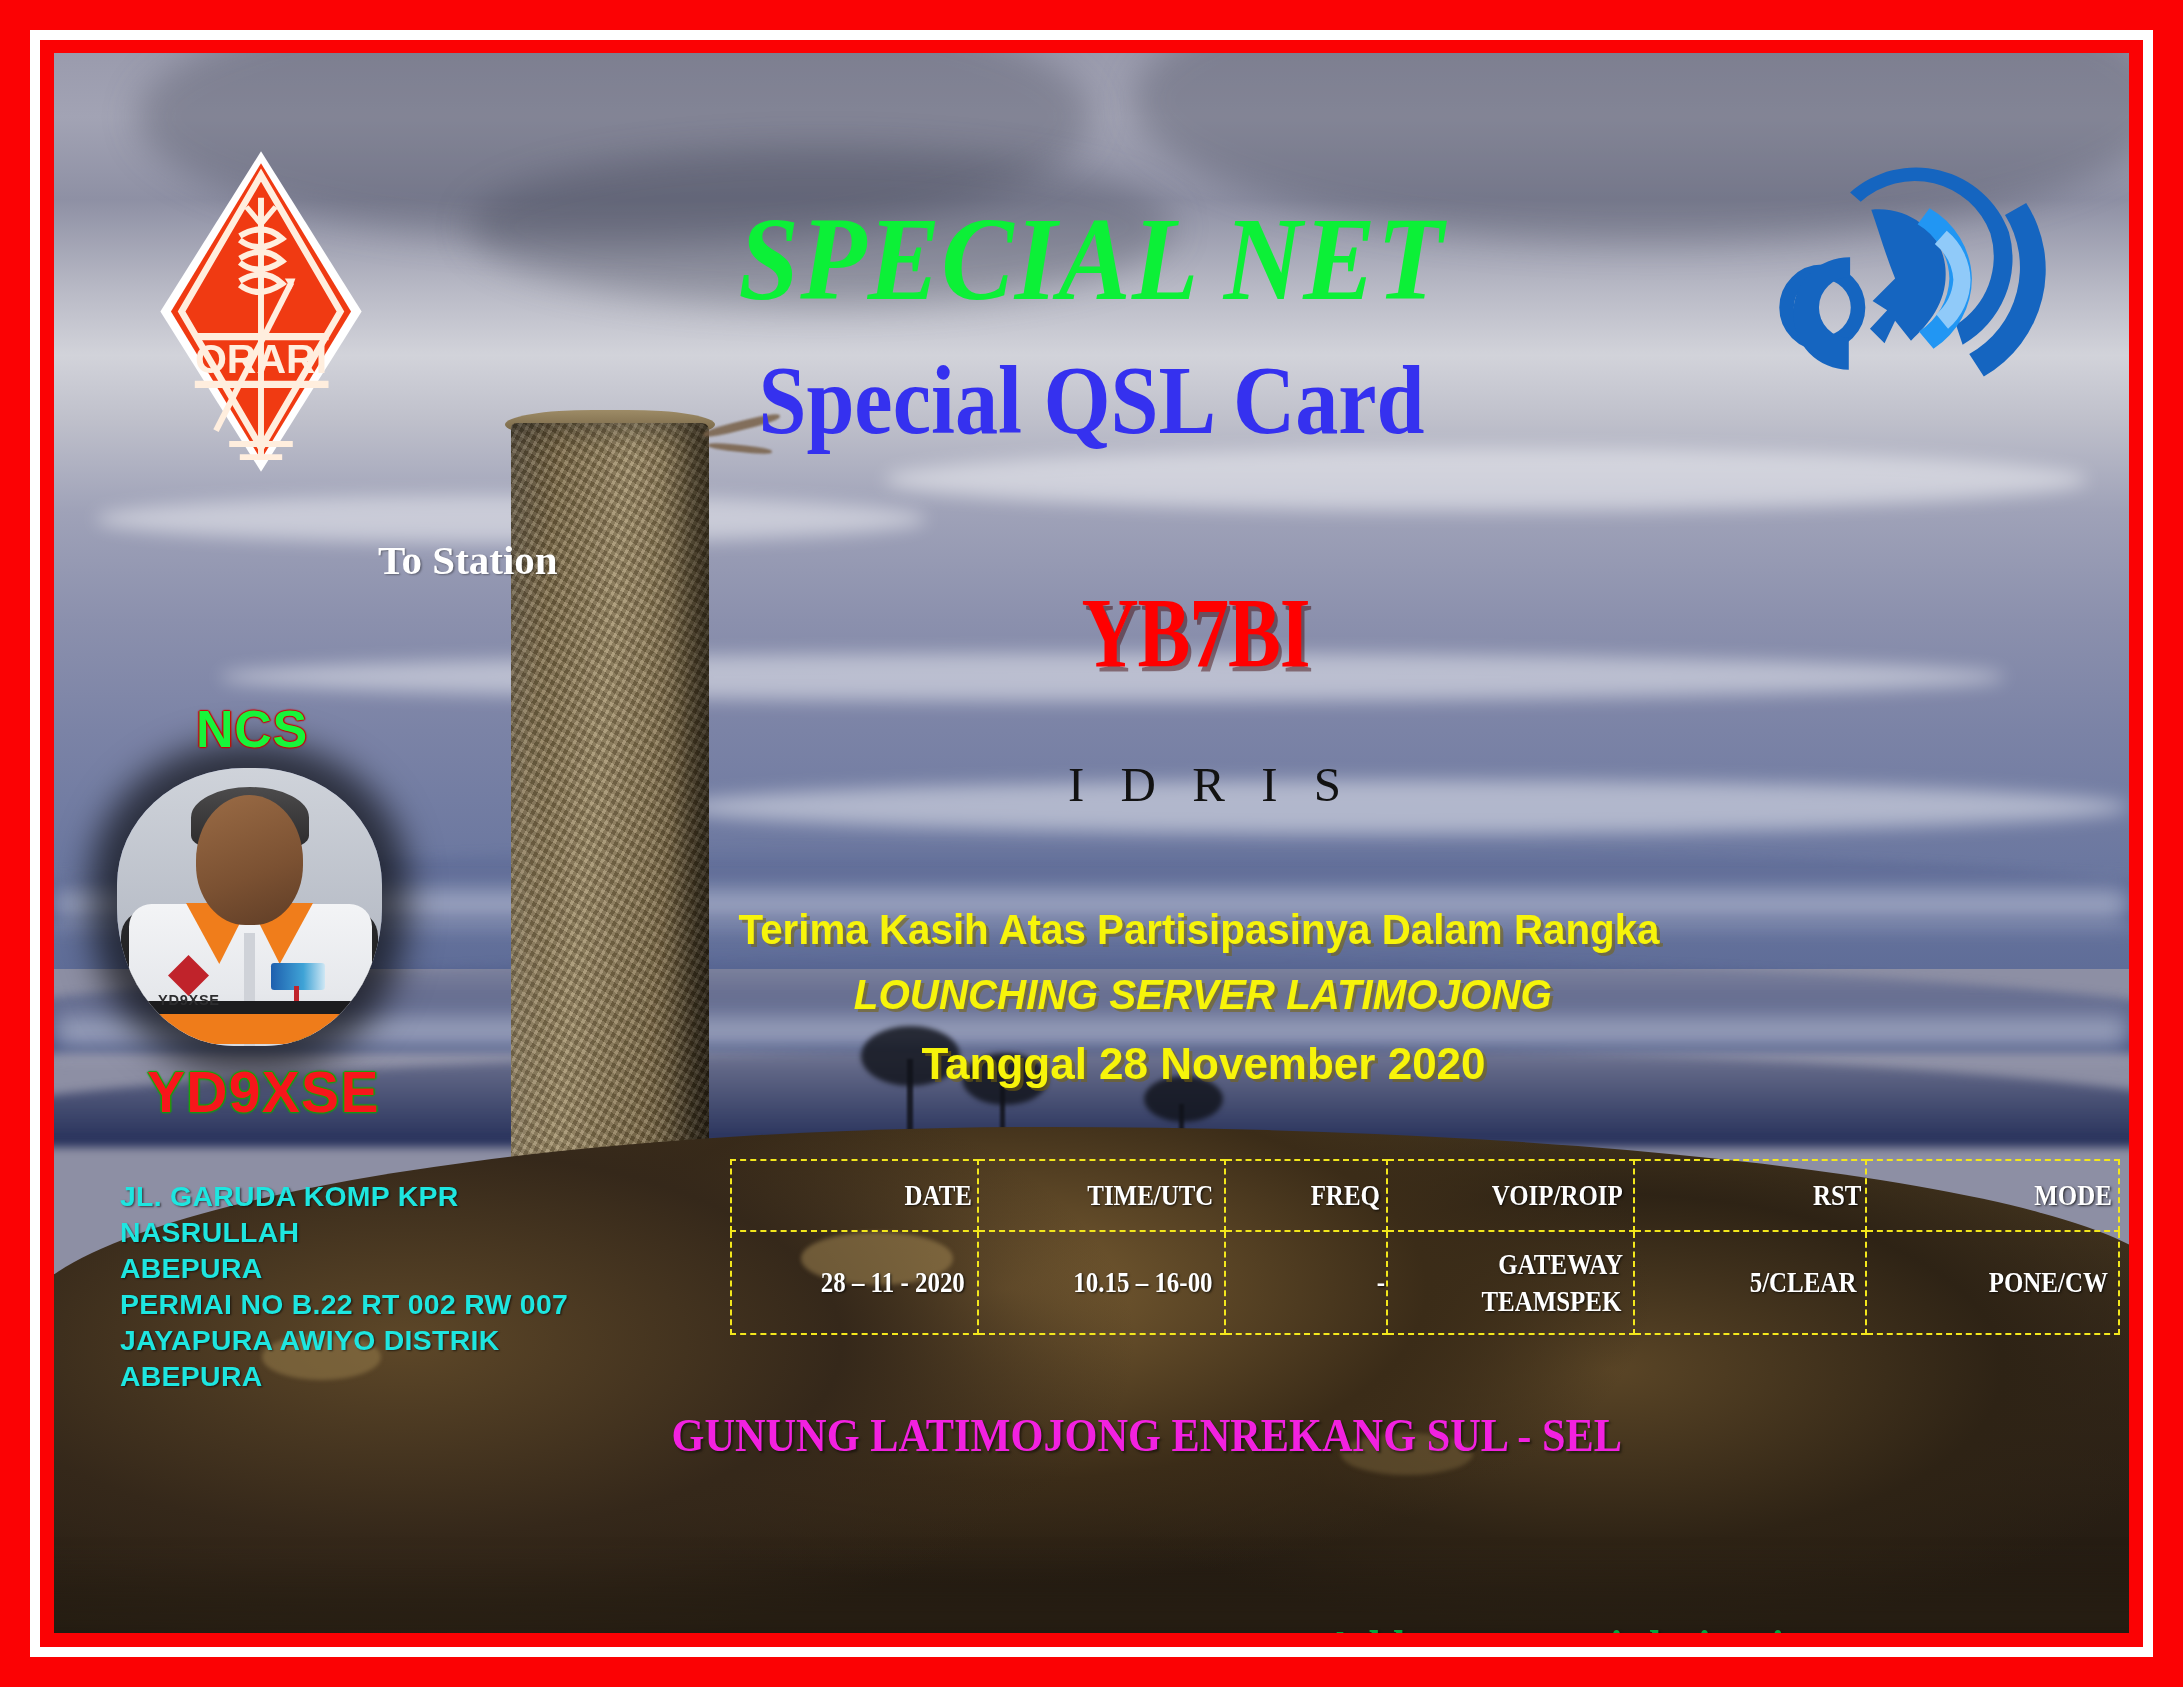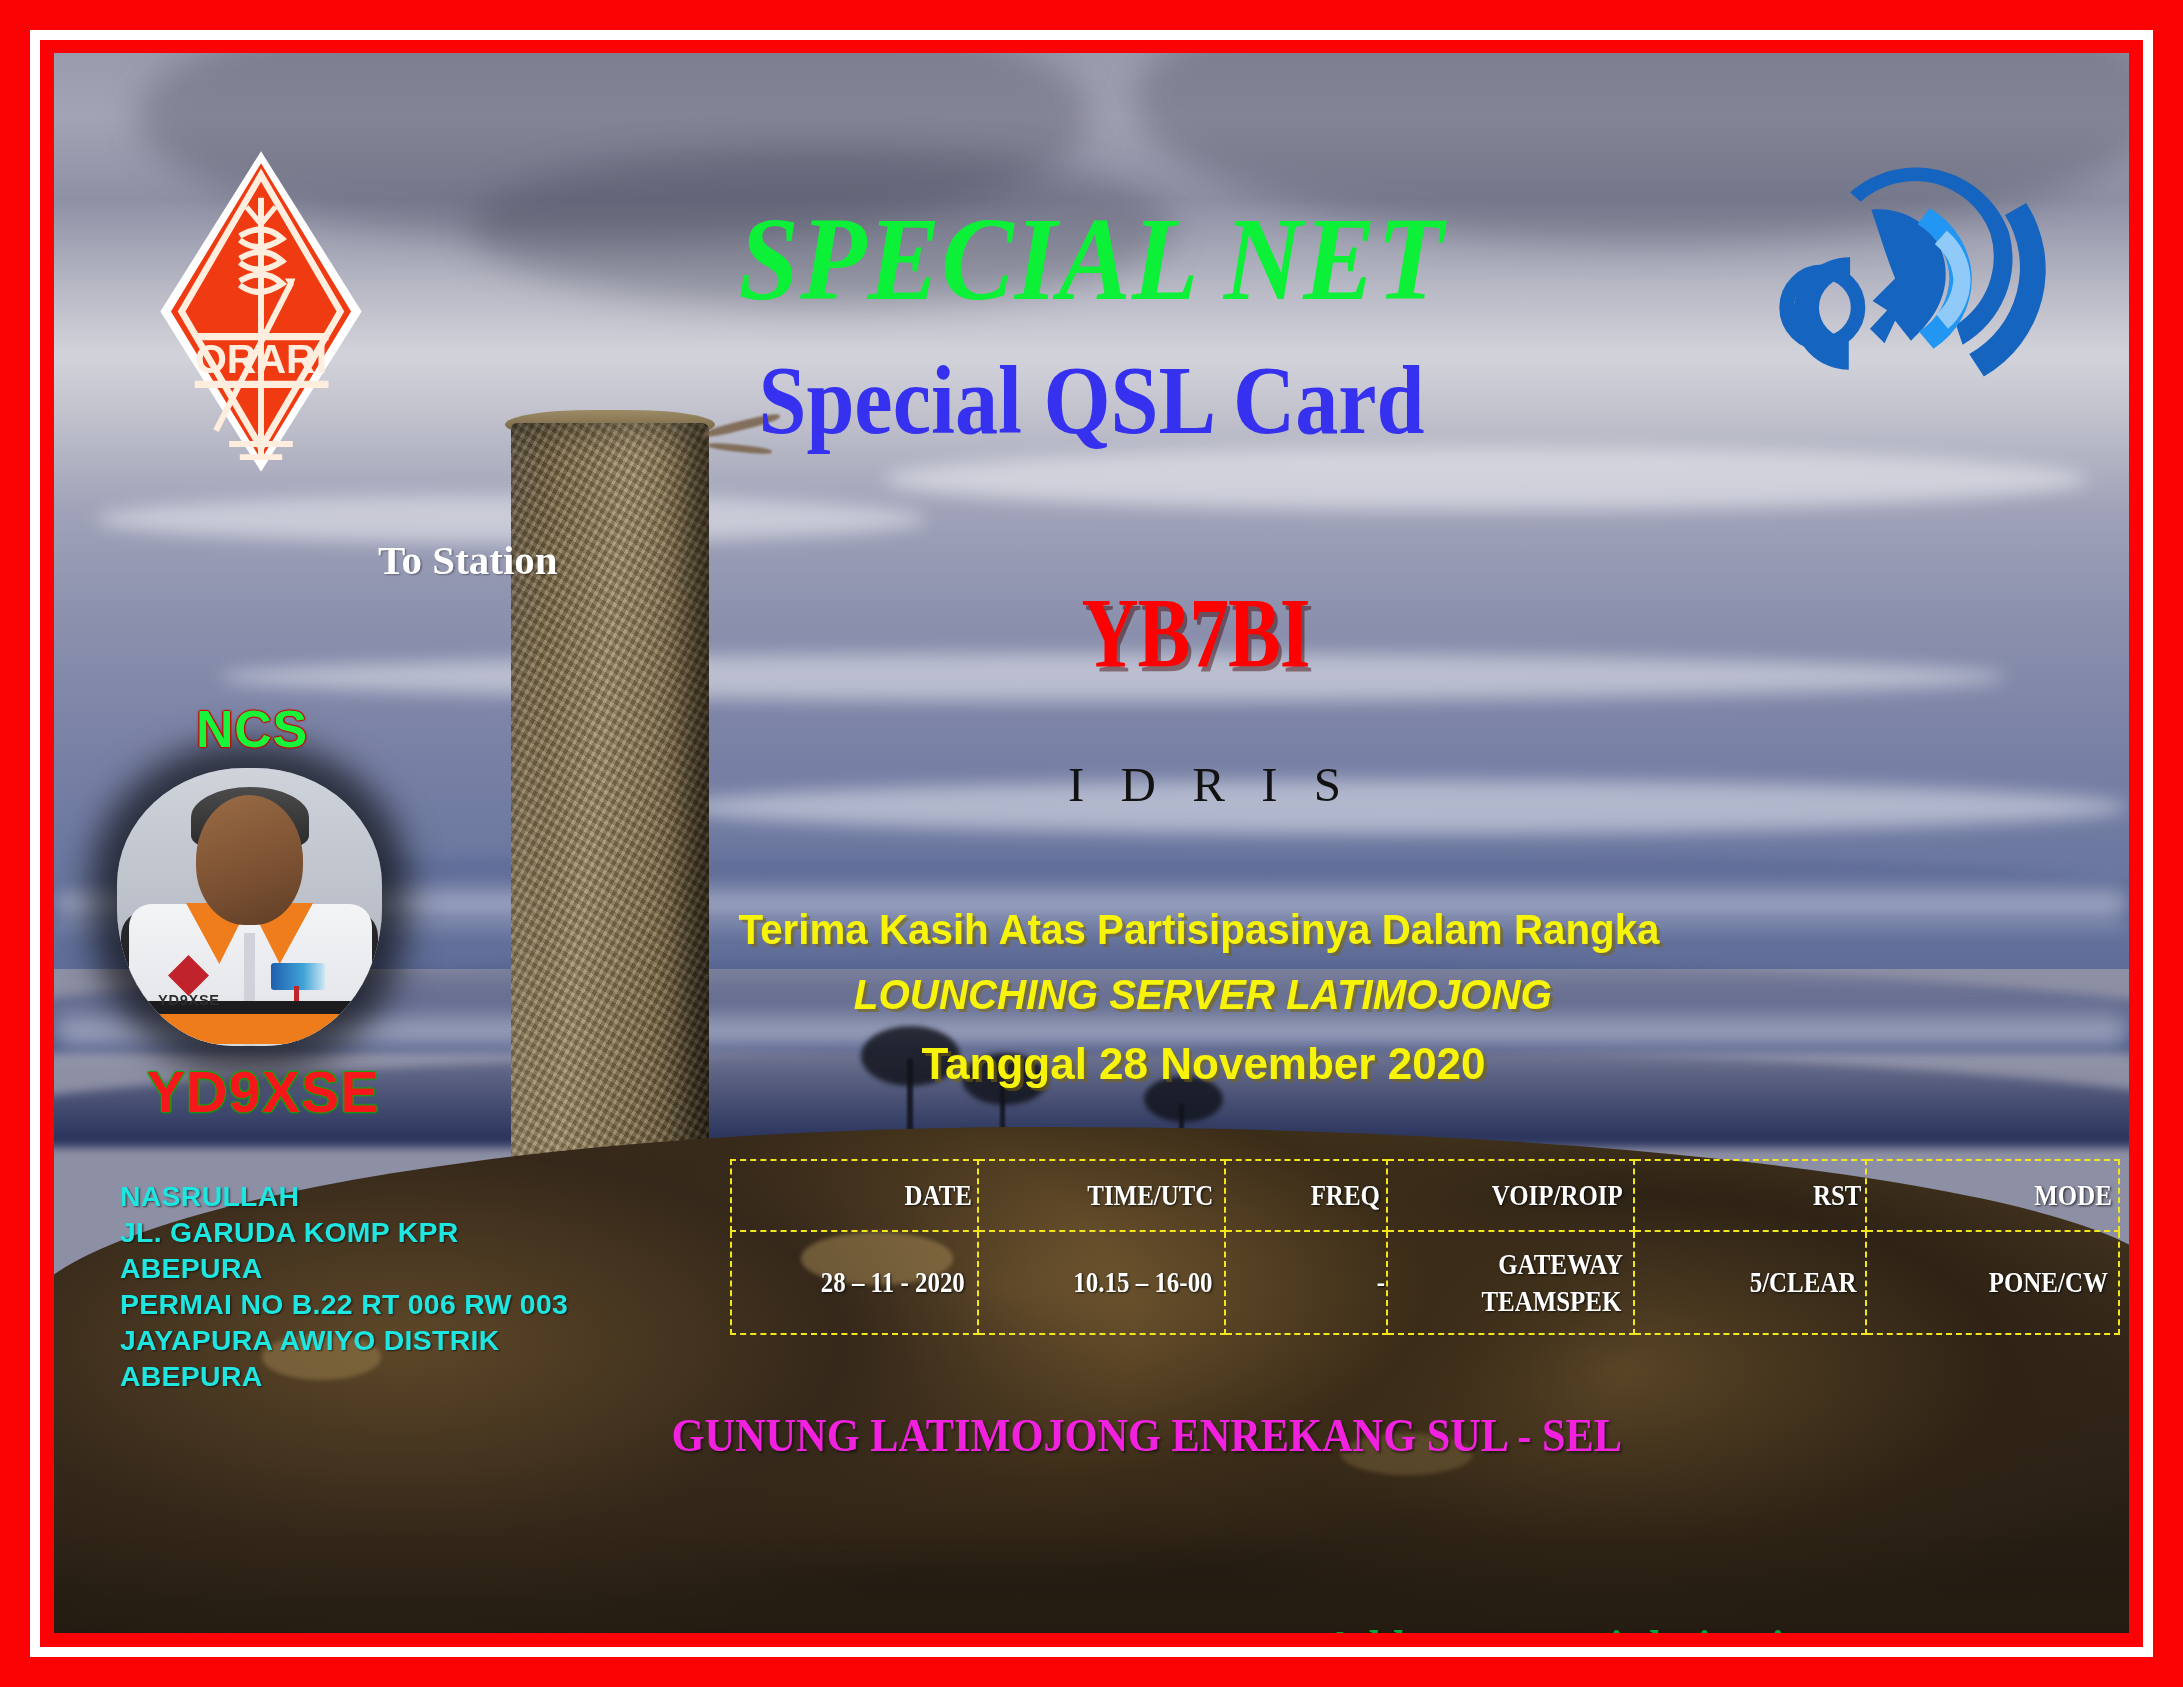--- a/index.html
+++ b/index.html
@@ -272,24 +272,24 @@
     <div class="t" id="ncs-call">YD9XSE</div>
 
     <div class="t" id="callsign">YB7BI</div>
     <div class="t" id="opname">I D R I S</div>
 
     <div class="t yel" id="thanks1">Terima Kasih Atas Partisipasinya Dalam Rangka</div>
     <div class="t yel" id="thanks2">LOUNCHING SERVER LATIMOJONG</div>
     <div class="t yel" id="thanks3">Tanggal  28  November  2020</div>
 
     <div id="addr">
+      <div>JL. GARUDA KOMP KPR</div>
       <div>NASRULLAH</div>
-      <div>JL. GARUDA KOMP KPR</div>
       <div>ABEPURA</div>
-      <div>PERMAI NO B.22 RT 006 RW 003</div>
+      <div>PERMAI NO B.22 RT 002 RW 007</div>
       <div>JAYAPURA AWIYO DISTRIK</div>
       <div>ABEPURA</div>
     </div>
 
     <table id="log-table">
       <colgroup>
         <col style="width:247px">
           <col style="width:247px">
           <col style="width:162px">
         <col style="width:247px">

